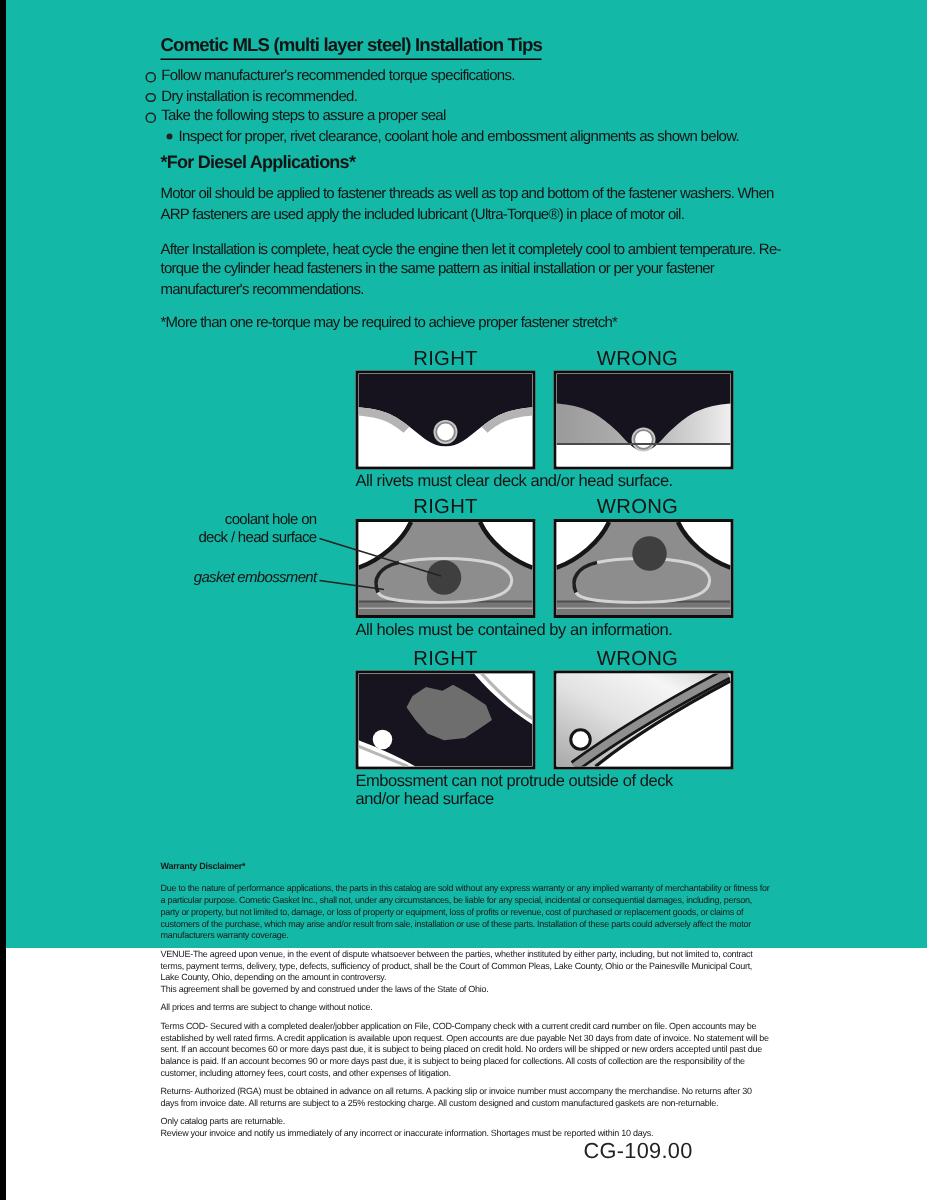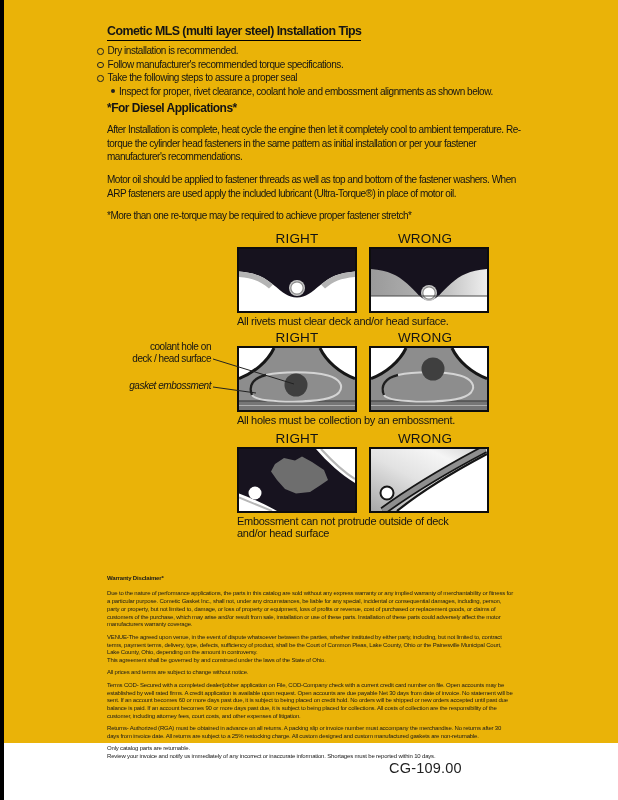--- a/index.html
+++ b/index.html
@@ -1,18 +1,18 @@
 <!DOCTYPE html>
 <html><head>
 <meta charset="utf-8">
 <style>
   html,body{margin:0;padding:0;background:#ffffff;}
   body{width:618px;height:800px;overflow:hidden;
        font-family:"Liberation Sans","DejaVu Sans",sans-serif;color:#141414;}
-  .page{position:relative;width:618px;height:743px;background:#eab308;}
+  .page{position:relative;width:618px;height:632px;background:#14b8a6;}
   .edge-bar{position:absolute;left:0;top:0;width:4px;height:800px;background:#000;}
 
   
   .title-wrap{position:absolute;left:107px;top:21px;}
   .doc-title{display:inline-block;font-size:12.4px;font-weight:bold;letter-spacing:-0.55px;
              border-bottom:1.4px solid #000;padding-bottom:2px;white-space:nowrap;}
 
   
   .intro{position:absolute;left:97px;top:44px;width:470px;
          font-size:10px;letter-spacing:-0.45px;line-height:13.6px;}
@@ -64,40 +64,40 @@
 <div class="page">
   <div class="edge-bar"></div>
 
   <div class="title-wrap">
     <span class="doc-title">Cometic MLS (multi layer steel) Installation Tips</span>
   </div>
 
   <div class="intro">
     <div class="bullet">
       <span class="marker-o"></span>
+      <span class="txt">Follow manufacturer's recommended torque specifications.</span>
+    </div>
+    <div class="bullet">
+      <span class="marker-o"></span>
       <span class="txt">Dry installation is recommended.</span>
-    </div>
-    <div class="bullet">
-      <span class="marker-o"></span>
-      <span class="txt">Follow manufacturer's recommended torque specifications.</span>
     </div>
     <div class="bullet">
       <span class="marker-o"></span>
       <span class="txt">Take the following steps to assure a proper seal</span>
     </div>
     <div class="bullet">
       <span class="marker-f"></span>
       <span class="txt">Inspect for proper, rivet clearance, coolant hole and embossment alignments as shown below.</span>
     </div>
   </div>
 
   <div class="diesel">
     <h2>*For Diesel Applications*</h2>
+    <p>Motor oil should be applied to fastener threads as well as top and bottom of the fastener washers. When ARP fasteners are used apply the included lubricant (Ultra-Torque®) in place of motor oil.</p>
     <p>After Installation is complete, heat cycle the engine then let it completely cool to ambient temperature. Re-torque the cylinder head fasteners in the same pattern as initial installation or per your fastener manufacturer's recommendations.</p>
-    <p>Motor oil should be applied to fastener threads as well as top and bottom of the fastener washers. When ARP fasteners are used apply the included lubricant (Ultra-Torque®) in place of motor oil.</p>
     <p class="note">*More than one re-torque may be required to achieve proper fastener stretch*</p>
   </div>
 
   <div class="diagrams">
 
     <div class="dg-row row1">
       <div class="dg-labels">
         <span class="lab">RIGHT</span>
         <span class="lab">WRONG</span>
       </div>
@@ -173,21 +173,21 @@
             <path d="M0,0 H35 C29,13 15,25 0,30.5 Z" fill="#ffffff"></path>
             <path d="M35,0 C29,13 15,25 0,30.5" stroke="#161616" stroke-width="3" fill="none"></path>
             <path d="M116,0 H81 C87,13 101,25 116,30.5 Z" fill="#ffffff"></path>
             <path d="M81,0 C87,13 101,25 116,30.5" stroke="#161616" stroke-width="3" fill="none"></path>
             <path d="M13,47 C9,38 14,30 27,27 C42,23.5 72,23 89,27.5 C101,31 105,38 100,44.5 C95,50.5 78,53.5 54,53.5 C34,53.5 16,52.5 13,47 Z" fill="none" stroke="#d4d4d4" stroke-width="2"></path>
             <path d="M27,27 C14,30 9,38 13,47" fill="none" stroke="#1f1f1f" stroke-width="2.4"></path>
             <circle cx="62" cy="21" r="11.5" fill="#3f3f3f"></circle>
           </svg>
         </div>
       </div>
-      <div class="dg-caption">All holes must be collection by an embossment.</div>
+      <div class="dg-caption">All holes must be contained by an information.</div>
     </div>
 
     <div class="dg-row row3">
       <div class="dg-labels">
         <span class="lab">RIGHT</span>
         <span class="lab">WRONG</span>
       </div>
       <div class="dg-boxes">
         <div class="dg-box">
           <svg width="116" height="62" viewBox="0 0 116 62">

